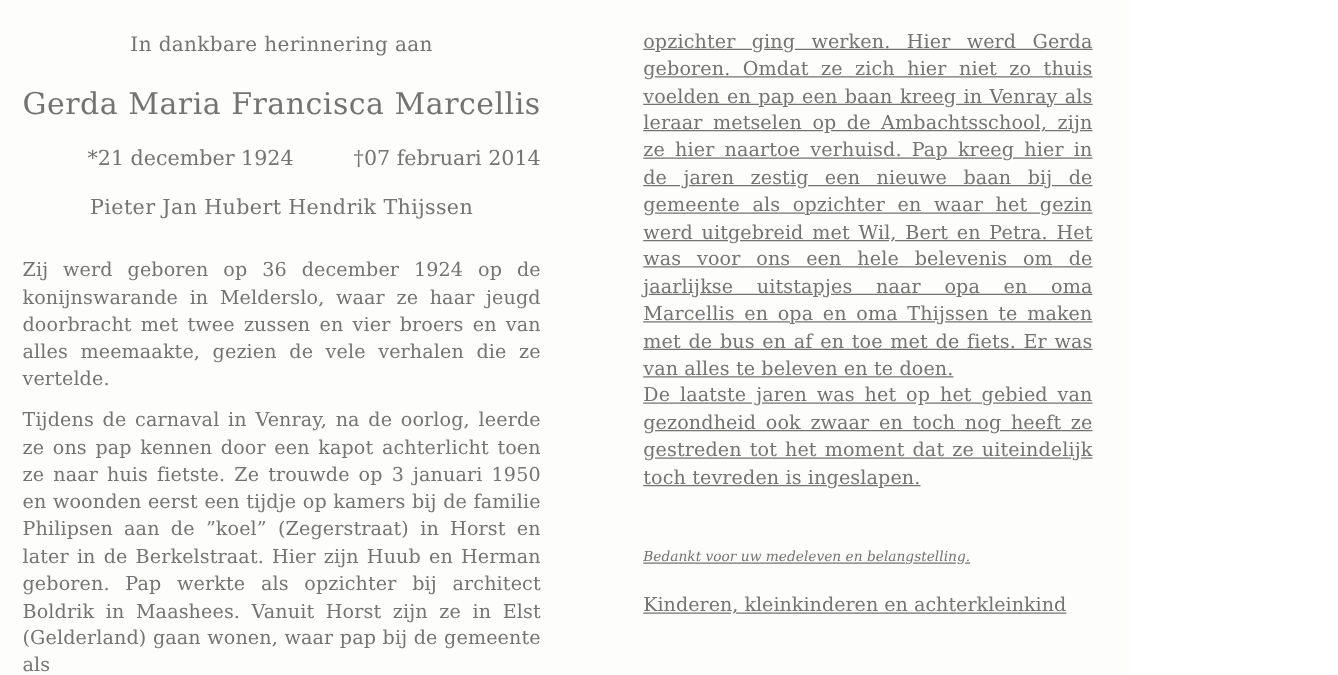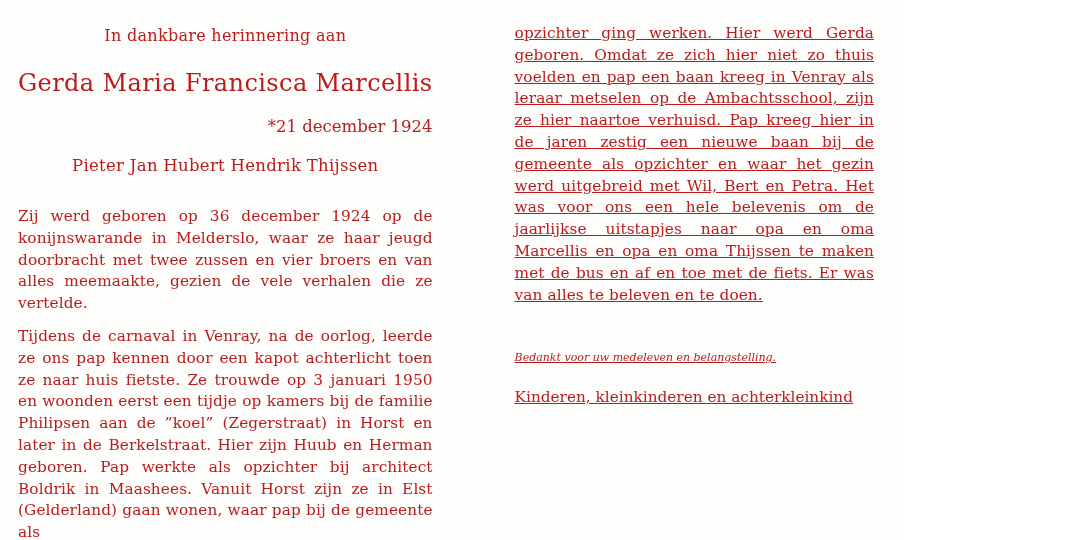--- a/index.html
+++ b/index.html
@@ -6,21 +6,21 @@
     margin: 0;
     padding: 0;
     background: #ffffff;
   }
   .page {
     position: relative;
     width: 904px;
     height: 540px;
     box-sizing: border-box;
     background: #fdfdfc;
-    color: #b91c1c;
+    color: #737373;
     font-family: "DejaVu Serif", serif;
     display: flex;
     padding: 20px 30px 0 18px;
     gap: 82px;
     overflow: hidden;
   }
   .col { box-sizing: border-box; }
   .col-left  { width: 472px; }
   .col-right { width: 468px; padding-top: 3px; text-decoration: underline; }
 
@@ -90,32 +90,34 @@
 
 <div class="page">
 
   <div class="col col-left">
 
     <div class="header">
       <p class="intro-line">In dankbare herinnering aan</p>
       <h1 class="deceased-name">Gerda Maria Francisca Marcellis</h1>
       <p class="dates-line">
         <span>*21 december 1924</span>
+        <span>†07 februari 2014</span>
       </p>
       <p class="husband-name">Pieter Jan Hubert Hendrik Thijssen</p>
     </div>
 
     <p class="body-par left-par-1">Zij werd geboren op 36 december 1924 op de konijnswarande in Melderslo, waar ze haar jeugd doorbracht met twee zussen en vier broers en van alles meemaakte, gezien de vele verhalen die ze vertelde.</p>
     <p class="body-par left-par-2">Tijdens de carnaval in Venray, na de oorlog, leerde ze ons pap kennen door een kapot achterlicht toen ze naar huis fietste. Ze trouwde op 3 januari 1950 en woonden eerst een tijdje op kamers bij de familie Philipsen aan de ”koel” (Zegerstraat) in Horst en later in de Berkelstraat. Hier zijn Huub en Herman geboren. Pap werkte als opzichter bij architect Boldrik in Maashees. Vanuit Horst zijn ze in Elst (Gelderland) gaan wonen, waar pap bij de gemeente als</p>
 
   </div>
 
   <div class="col col-right">
 
     <p class="body-par right-par-1">opzichter ging werken. Hier werd Gerda geboren. Omdat ze zich hier niet zo thuis voelden en pap een baan kreeg in Venray als leraar metselen op de Ambachtsschool, zijn ze hier naartoe verhuisd. Pap kreeg hier in de jaren zestig een nieuwe baan bij de gemeente als opzichter en waar het gezin werd uitgebreid met Wil, Bert en Petra. Het was voor ons een hele belevenis om de jaarlijkse uitstapjes naar opa en oma Marcellis en opa en oma Thijssen te maken met de bus en af en toe met de fiets. Er was van alles te beleven en te doen.</p>
+    <p class="body-par right-par-3">De laatste jaren was het op het gebied van gezondheid ook zwaar en toch nog heeft ze gestreden tot het moment dat ze uiteindelijk toch tevreden is ingeslapen.</p>
 
 
     <p class="thanks-line">Bedankt voor uw medeleven en belangstelling.</p>
 
     <p class="signature-line">Kinderen, kleinkinderen en achterkleinkind</p>
 
   </div>
 
 </div>
 

